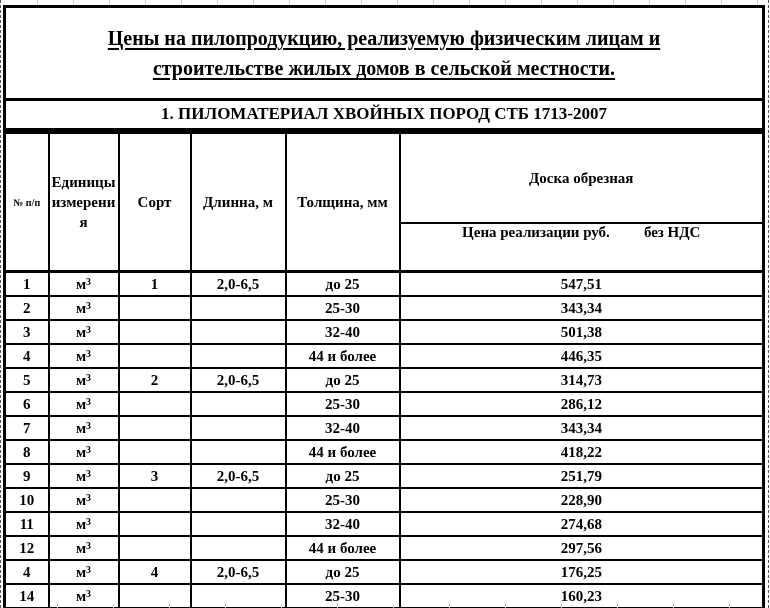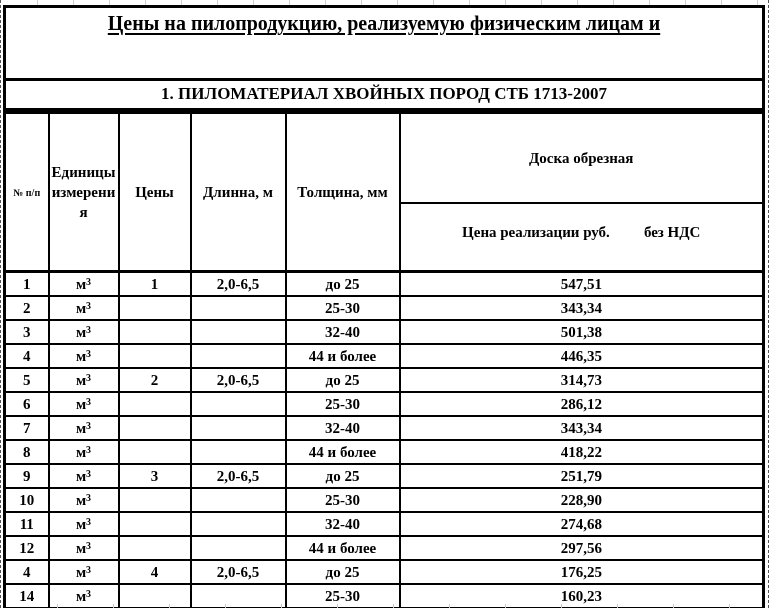--- a/index.html
+++ b/index.html
@@ -18,22 +18,22 @@
   .grid-bottom {
     position:absolute; bottom:0; left:2px; right:2px; height:4px;
     background:repeating-linear-gradient(to right, transparent 0, transparent 55px, #c8c8c8 55px, #c8c8c8 56px);
   }
   .dash-left  { position:absolute; left:0;  top:0; bottom:0; width:0; border-left:1px dashed #555; }
   .dash-right { position:absolute; right:1px; top:0; bottom:0; width:0; border-left:1px dashed #555; }
 
   .doc { position:absolute; left:3px; top:5px; width:762px; }
 
   .title-box {
-    box-sizing:border-box; border:3px solid #000; height:76px;
-    display:flex; flex-direction:row; justify-content:center;
+    box-sizing:border-box; border:3px solid #000; height:96px;
+    display:flex; flex-direction:column; justify-content:center;
     text-align:center; font-size:20px; line-height:30px;
   }
   .title-line { text-decoration:underline; text-underline-offset:3px; }
 
   .section-box {
     box-sizing:border-box; border:3px solid #000; border-top:none; height:30px;
     text-align:center; font-size:17px; line-height:26px;
   }
 
   table.price-table {
@@ -42,57 +42,58 @@
   }
   .price-table th, .price-table td {
     border:2px solid #000; padding:0; text-align:center;
     font-weight:bold; font-size:15px; overflow:hidden;
   }
   thead th { vertical-align:middle; }
   th.h-num   { white-space:nowrap; font-size:10px; }
   th.h-unit  { padding:2px 2px; line-height:20px; overflow-wrap:break-word; word-break:break-word;text-align:center; }
   thead tr.row-top th { height:88px; }
   th.h-product { height:37px; border-bottom:2px solid #000; }
-  tr.row-sub th { height:46px; vertical-align:top; padding-top:20px; border-bottom:3px solid #000; }
+  tr.row-sub th { height:46px; vertical-align:top; padding-top:0; border-bottom:3px solid #000; }
   thead tr.row-top th[rowspan] { border-bottom:3px solid #000; }
   .price-vat { display:flex; justify-content:center; gap:34px; }
 
   tbody td { height:22px; line-height:22px; }
   td .sup { font-size:10px; position:relative; top:-4px; line-height:0; }
 </style>
 </head>
 <body>
 
 <div class="sheet">
   <div class="grid-top"></div>
   <div class="dash-left"></div>
   <div class="dash-right"></div>
 
   <div class="doc">
 
     <div class="title-box">
       <div class="title-line">Цены  на пилопродукцию, реализуемую физическим лицам  и</div>
+      <div class="title-line">строительстве жилых домов в сельской местности.</div>
     </div>
 
     <div class="section-box">1. ПИЛОМАТЕРИАЛ ХВОЙНЫХ ПОРОД СТБ 1713-2007</div>
 
     <table class="price-table">
       <colgroup>
         <col style="width:44px">
           <col style="width:70px">
           <col style="width:72px">
         <col style="width:95px">
           <col style="width:114px">
           <col>
       </colgroup>
       <thead>
         <tr class="row-top">
           <th class="h-num" rowspan="2">№ п/п</th>
           <th class="h-unit" rowspan="2">Единицы измерения</th>
-          <th rowspan="2">Цены</th>
+          <th rowspan="2">Сорт</th>
           <th rowspan="2">Длинна, м</th>
           <th rowspan="2">Толщина, мм</th>
           <th class="h-product">Доска обрезная</th>
         </tr>
         <tr class="row-sub">
           <th>
             <div class="price-vat">
               <span>Цена реализации руб.</span>
               <span>без НДС</span>
             </div>

